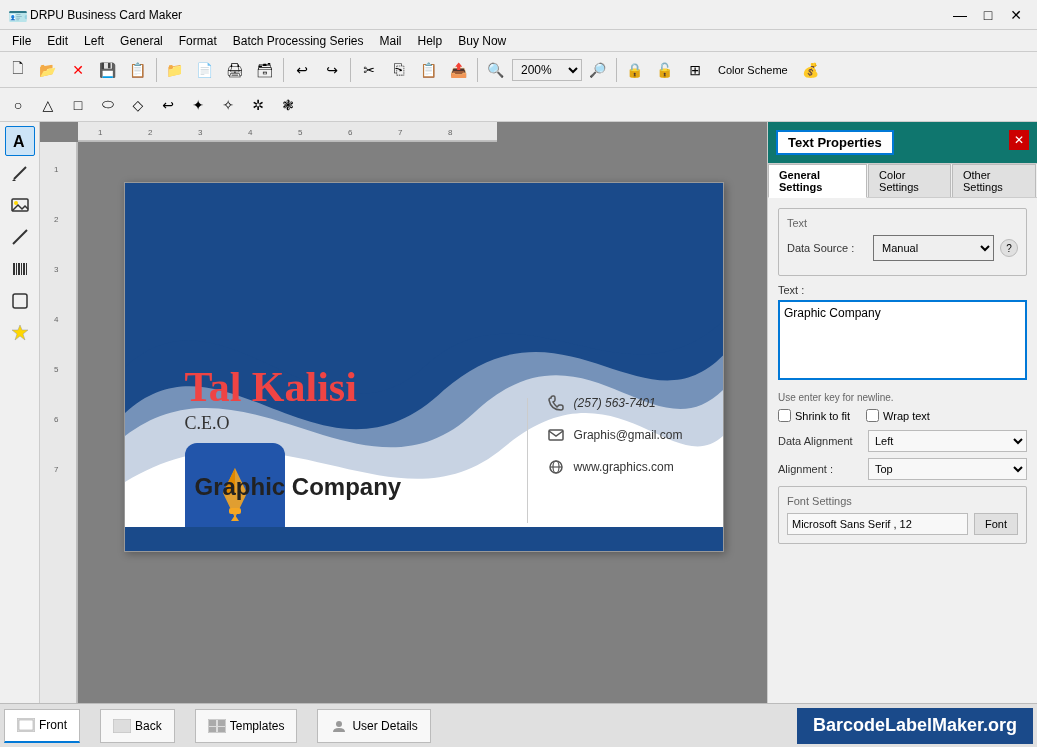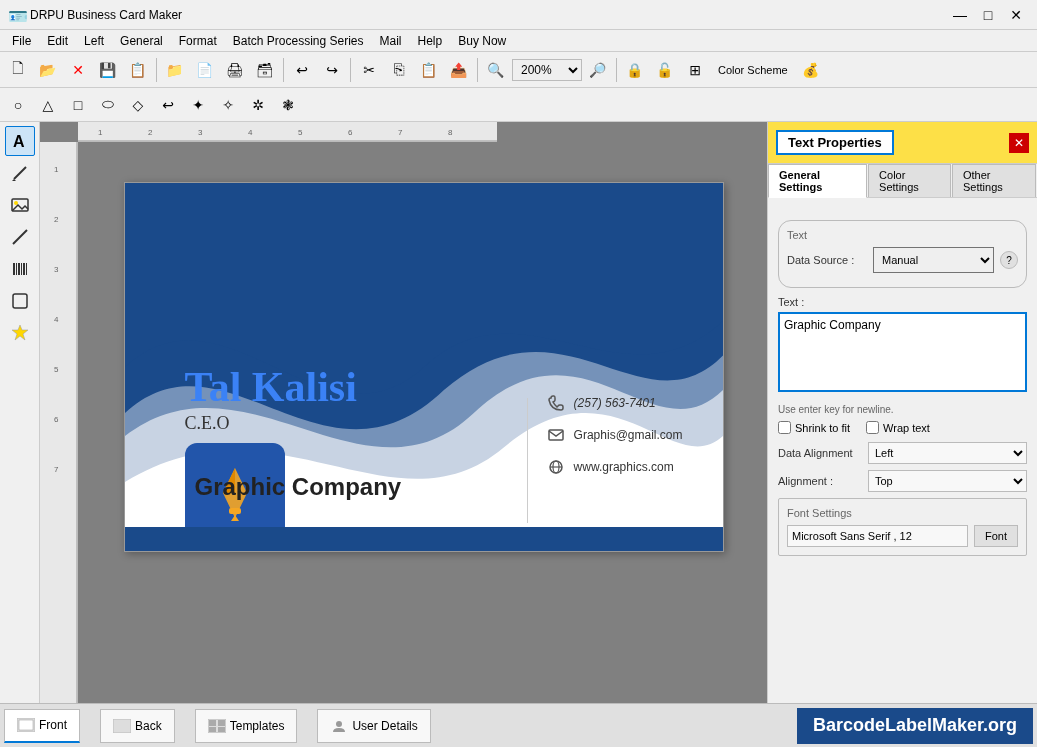--- a/index.html
+++ b/index.html
@@ -120,21 +120,21 @@
       position: absolute;
       bottom: 0; left: 0; right: 0;
       height: 24px;
       background: #1a4a8a;
     }
     .card-name {
       position: absolute;
       top: 180px; left: 60px;
       font-size: 42px;
       font-weight: bold;
-      color: #3b82f6;
+      color: #ef4444;
       font-family: Georgia, serif;
     }
     .card-title {
       position: absolute;
       top: 230px; left: 60px;
       font-size: 18px;
       color: #333;
       font-family: Georgia, serif;
     }
     .card-company {
@@ -179,24 +179,23 @@
     
     .right-panel {
       width: 270px;
       background: #f0f0f0;
       border-left: 1px solid #ccc;
       display: flex;
       flex-direction: column;
     }
     .panel-header {
       display: flex;
-      align-items: center;
       justify-content: space-between;
       padding: 8px;
-      background: #fde047;
+      background: #0f766e;
       border-bottom: 1px solid #ccc;
     }
     .panel-title {
       font-size: 13px;
       font-weight: bold;
       border: 2px solid #0078d7;
       padding: 3px 10px;
       background: white;
     }
     .panel-close {
@@ -227,24 +226,23 @@
     }
 
     
     .panel-content {
       padding: 10px;
       flex: 1;
       overflow-y: auto;
     }
     .section-box {
       border: 1px solid #bbb;
-      border-radius: 13px;
+      border-radius: 2px;
       padding: 8px;
       margin-bottom: 8px;
-      margin-top: 12px;
     }
     .section-label {
       font-size: 11px;
       color: #666;
       margin-bottom: 6px;
     }
     .form-row {
       display: flex;
       align-items: center;
       margin-bottom: 6px;

